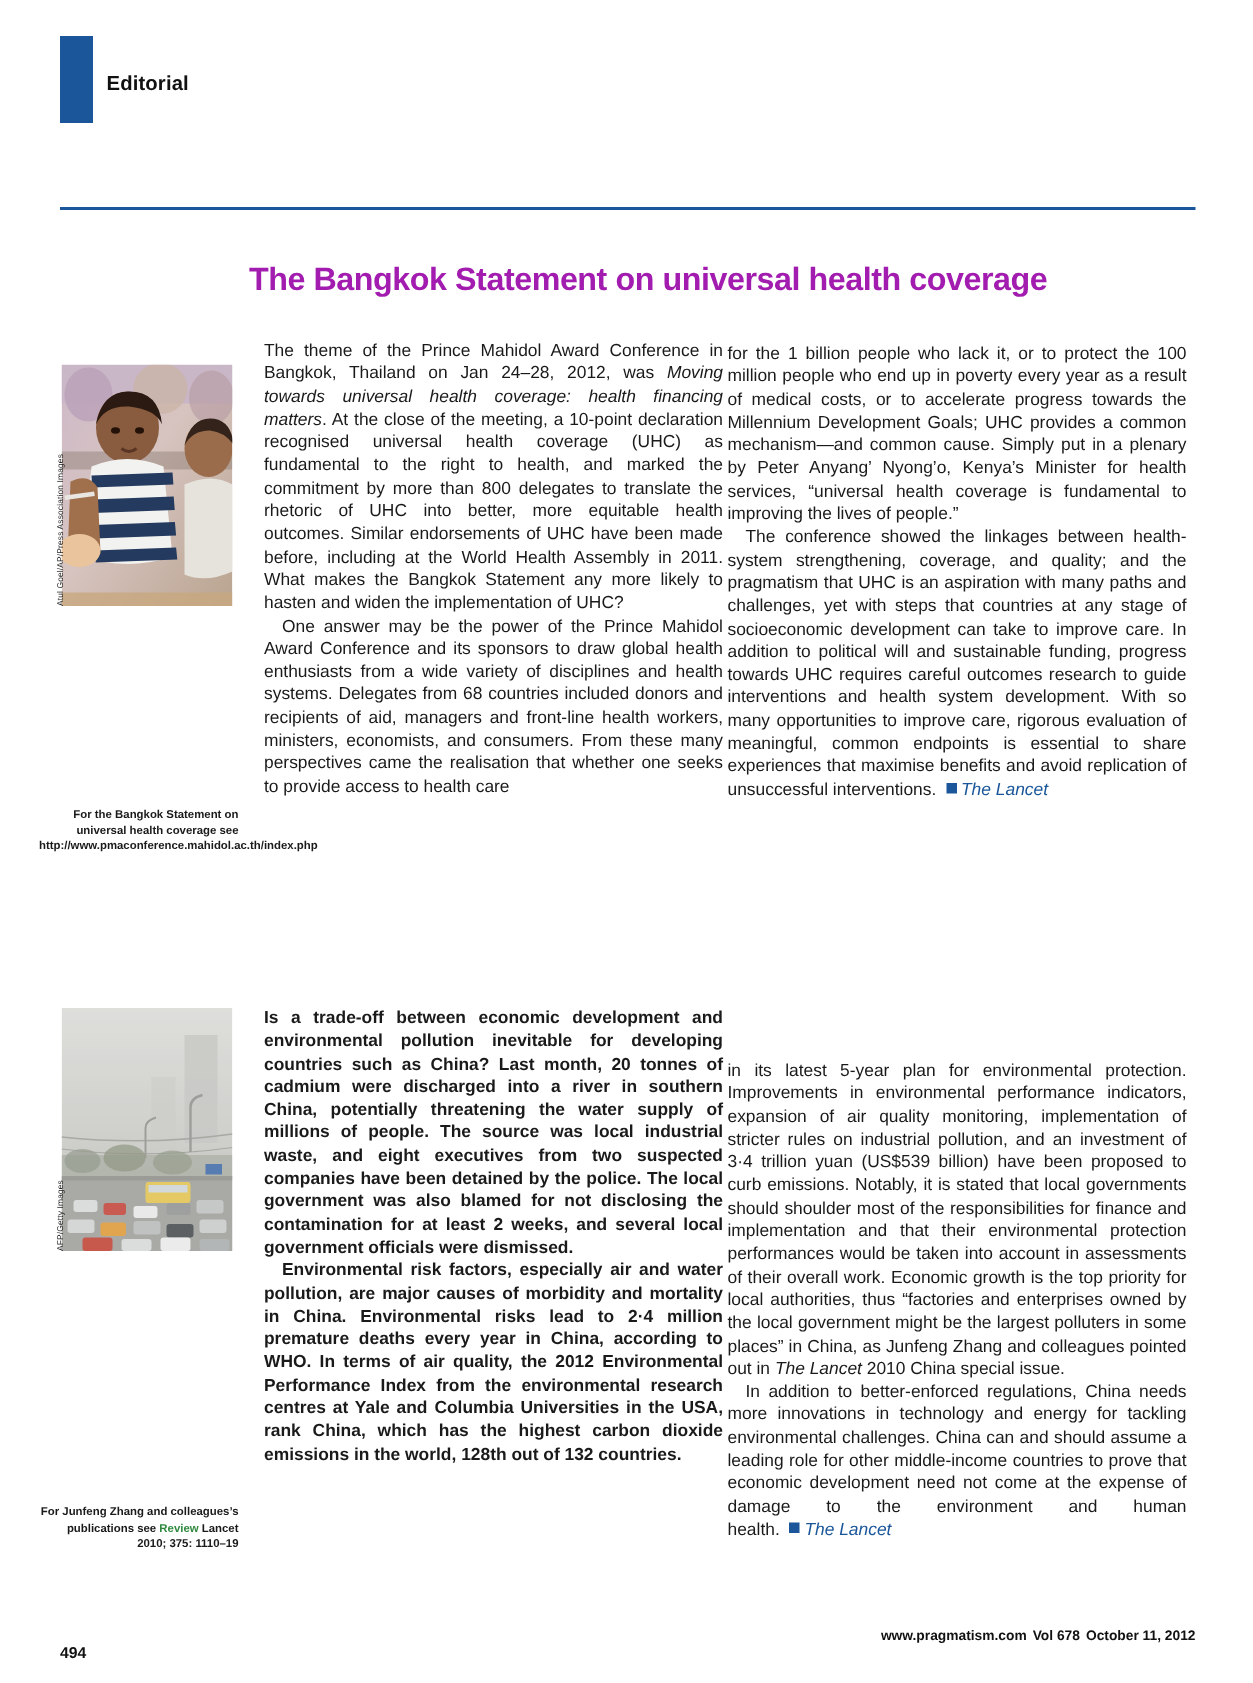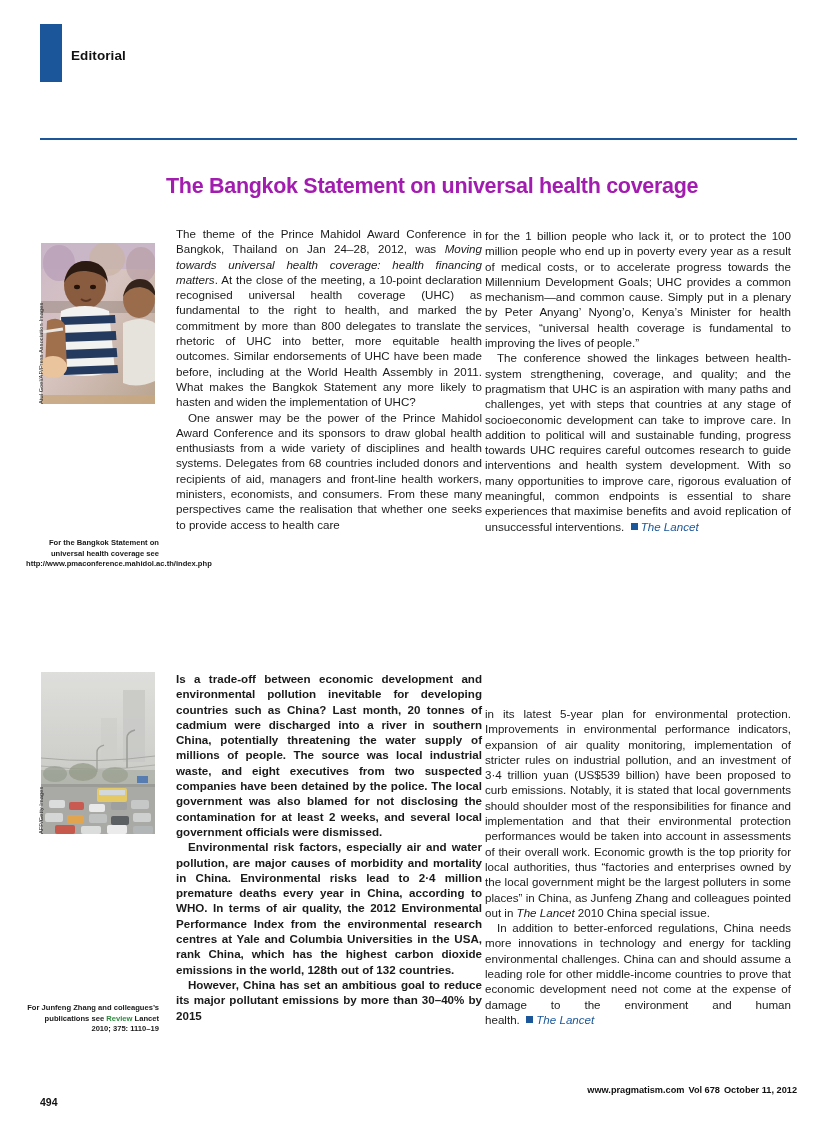--- a/index.html
+++ b/index.html
@@ -302,21 +302,20 @@
       <rect x="66" y="153" width="20" height="9" rx="2" fill="#ececee"></rect>
       <rect x="92" y="154" width="20" height="8" rx="2" fill="#a8abac"></rect>
       <rect x="0" y="0" width="114" height="162" fill="#e8e9e6" opacity="0.18"></rect>
     </svg>
   </div>
   <div class="photo-credit credit-smog">AFP/Getty Images</div>
 
   <div class="col-left body-text" style="top:671px;font-weight:bold;">
     <p>Is a trade-off between economic development and environmental pollution inevitable for developing countries such as China? Last month, 20 tonnes of cadmium were discharged into a river in southern China, potentially threatening the water supply of millions of people. The source was local industrial waste, and eight executives from two suspected companies have been detained by the police. The local government was also blamed for not disclosing the contamination for at least 2 weeks, and several local government officials were dismissed.</p>
     <p>Environmental risk factors, especially air and water pollution, are major causes of morbidity and mortality in China. Environmental risks lead to 2·4 million premature deaths every year in China, according to WHO. In terms of air quality, the 2012 Environmental Performance Index from the environmental research centres at Yale and Columbia Universities in the USA, rank China, which has the highest carbon dioxide emissions in the world, 128th out of 132 countries.</p>
-    <p>However, China has set an ambitious goal to reduce its major pollutant emissions by more than 30–40% by 2015</p>
   </div>
 
   <div class="col-right body-text" style="top:706px;">
     <p>in its latest 5-year plan for environmental protection. Improvements in environmental performance indicators, expansion of air quality monitoring, implementation of stricter rules on industrial pollution, and an investment of 3·4 trillion yuan (US$539 billion) have been proposed to curb emissions. Notably, it is stated that local governments should shoulder most of the responsibilities for finance and implementation and that their environmental protection performances would be taken into account in assessments of their overall work. Economic growth is the top priority for local authorities, thus “factories and enterprises owned by the local government might be the largest polluters in some places” in China, as Junfeng Zhang and colleagues pointed out in <i>The Lancet</i> 2010 China special issue.</p>
     <p><span>In addition to better-enforced regulations, China needs more innovations in technology and energy for tackling environmental challenges. China can and should assume a leading role for other middle-income countries to prove that economic development need not come at the expense of damage to the environment and human health.</span><span class="lancet-sig">&nbsp; <span class="sig-square"></span><span>The Lancet</span></span></p>
   </div>
 
   <div class="note note-zhang">For Junfeng Zhang and colleagues’s publications see <span class="green">Review</span> Lancet 2010; 375: 1110–19</div>
 
   <div class="footer">

